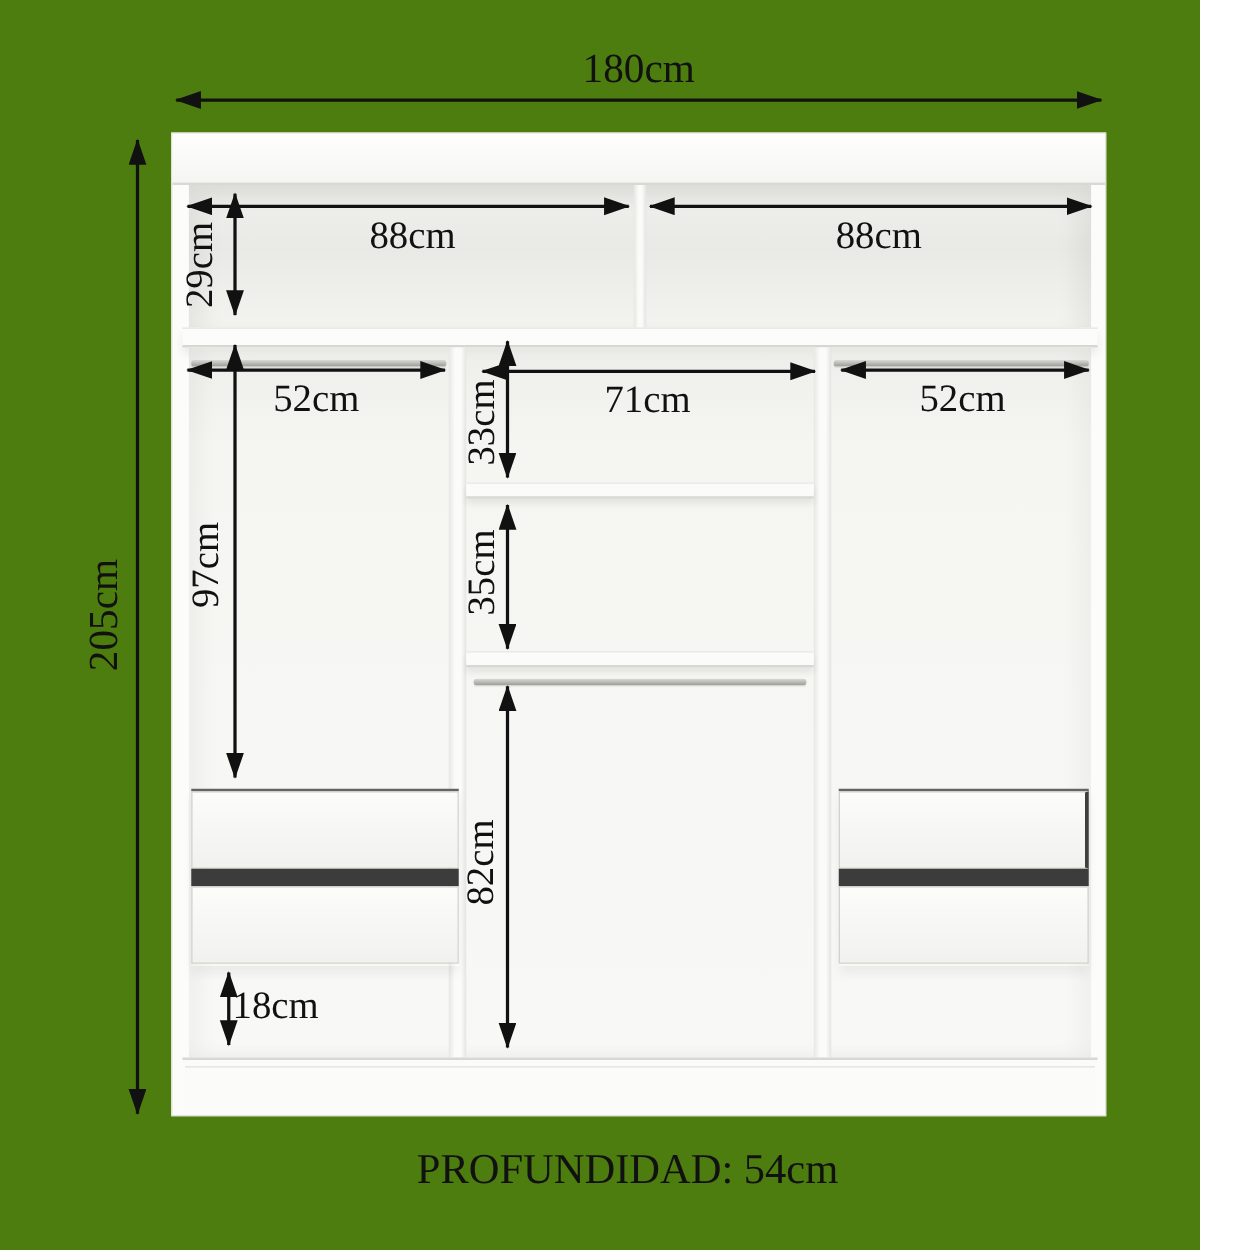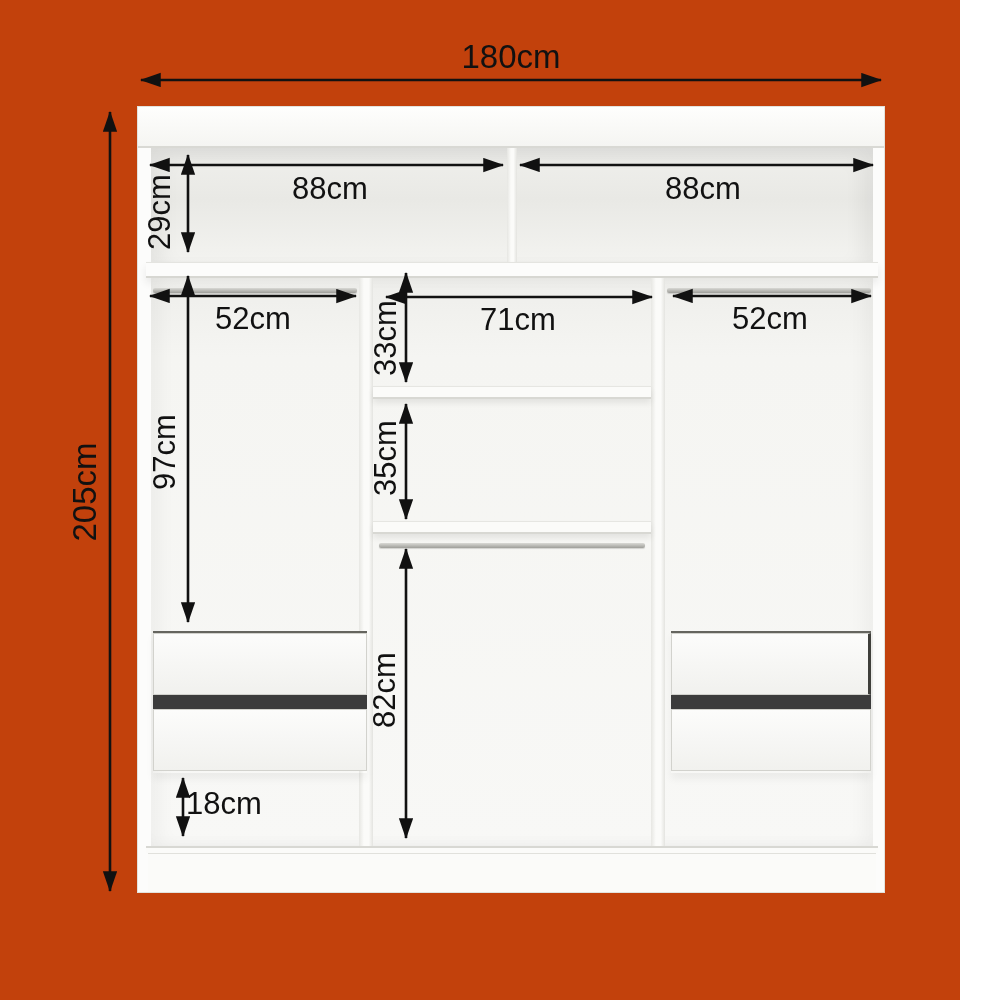--- a/index.html
+++ b/index.html
@@ -1,18 +1,18 @@
 <!DOCTYPE html>
 <html><head>
 <meta charset="utf-8">
 <style>
   html,body{margin:0;padding:0;background:#ffffff;}
   .stage{
-    position:relative;width:960px;height:1000px;background:#c2410c;overflow:hidden;
-    font-family:Liberation Sans, sans-serif;color:#111;
+    position:relative;width:960px;height:1000px;background:#4d7c0f;overflow:hidden;
+    font-family:Liberation Serif, serif;color:#111;
   }
   
   .wardrobe{position:absolute;left:137px;top:106px;width:748px;height:787px;
     background:#fcfcfb;border:1px solid #e2e2dd;box-sizing:border-box;}
   .top-panel{position:absolute;left:0;top:0;width:100%;height:41px;
     background:linear-gradient(180deg,#fefefd, #f5f5f2);border-bottom:2px solid #d9d9d4;box-sizing:border-box;}
   .interior-top{position:absolute;left:13px;top:41px;width:722px;height:114px;
     background:linear-gradient(180deg,#f0f0ed 0%,#e9e9e5 45%,#f3f3f0 100%);
     box-shadow:inset 12px 8px 18px rgba(0,0,0,.05), inset -12px 8px 18px rgba(0,0,0,.05);}
   .top-divider{position:absolute;left:369px;top:41px;width:10px;height:114px;
@@ -124,14 +124,15 @@
   <div class="dim-label" style="left:703px;top:188px;">88cm</div>
   <div class="dim-label vertical" style="left:159px;top:212px;">29cm</div>
   <div class="dim-label" style="left:253px;top:318px;">52cm</div>
   <div class="dim-label" style="left:518px;top:319px;">71cm</div>
   <div class="dim-label" style="left:770px;top:318px;">52cm</div>
   <div class="dim-label vertical" style="left:385px;top:338px;">33cm</div>
   <div class="dim-label vertical" style="left:385px;top:458px;">35cm</div>
   <div class="dim-label vertical" style="left:164px;top:452px;">97cm</div>
   <div class="dim-label vertical" style="left:384px;top:690px;">82cm</div>
   <div class="dim-label plain" style="left:186px;top:788px;">18cm</div>
+  <div class="depth-note">PROFUNDIDAD: 54cm</div>
 
 </div>
 
 </body></html>

